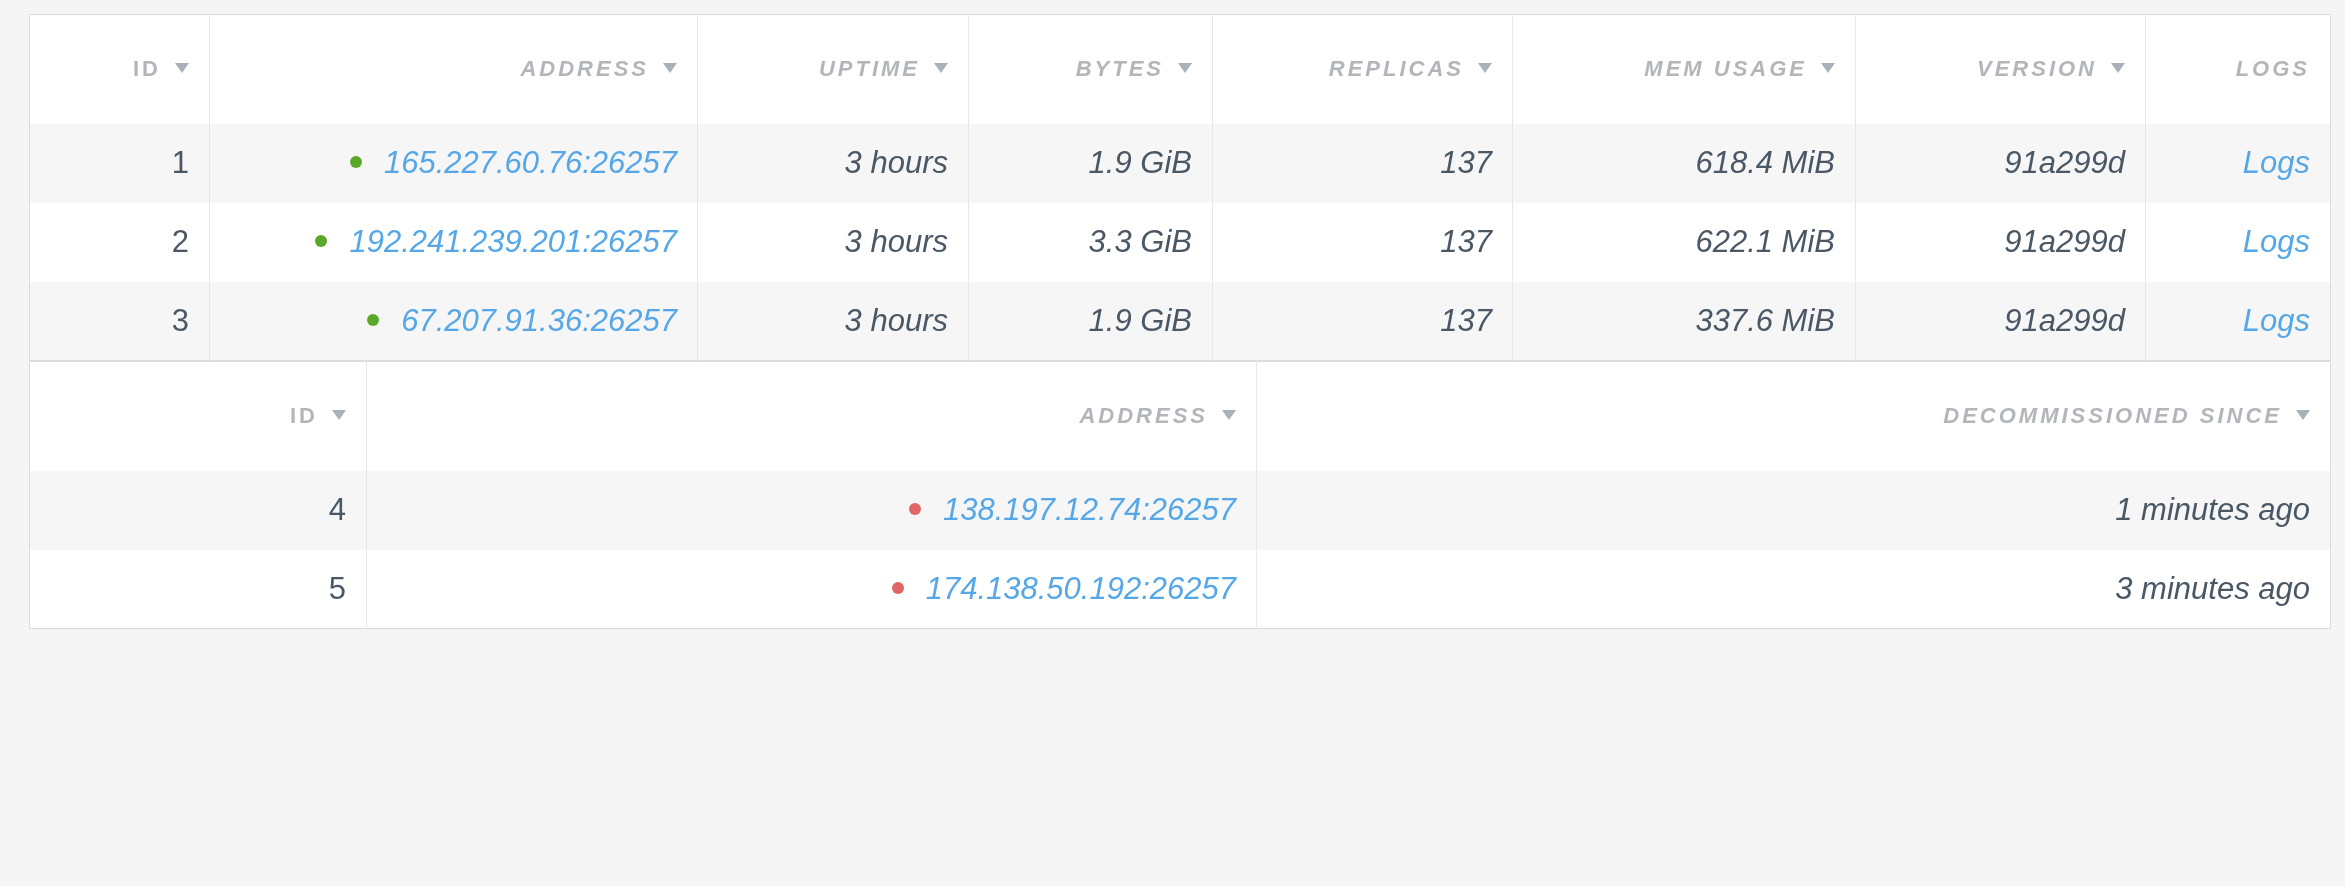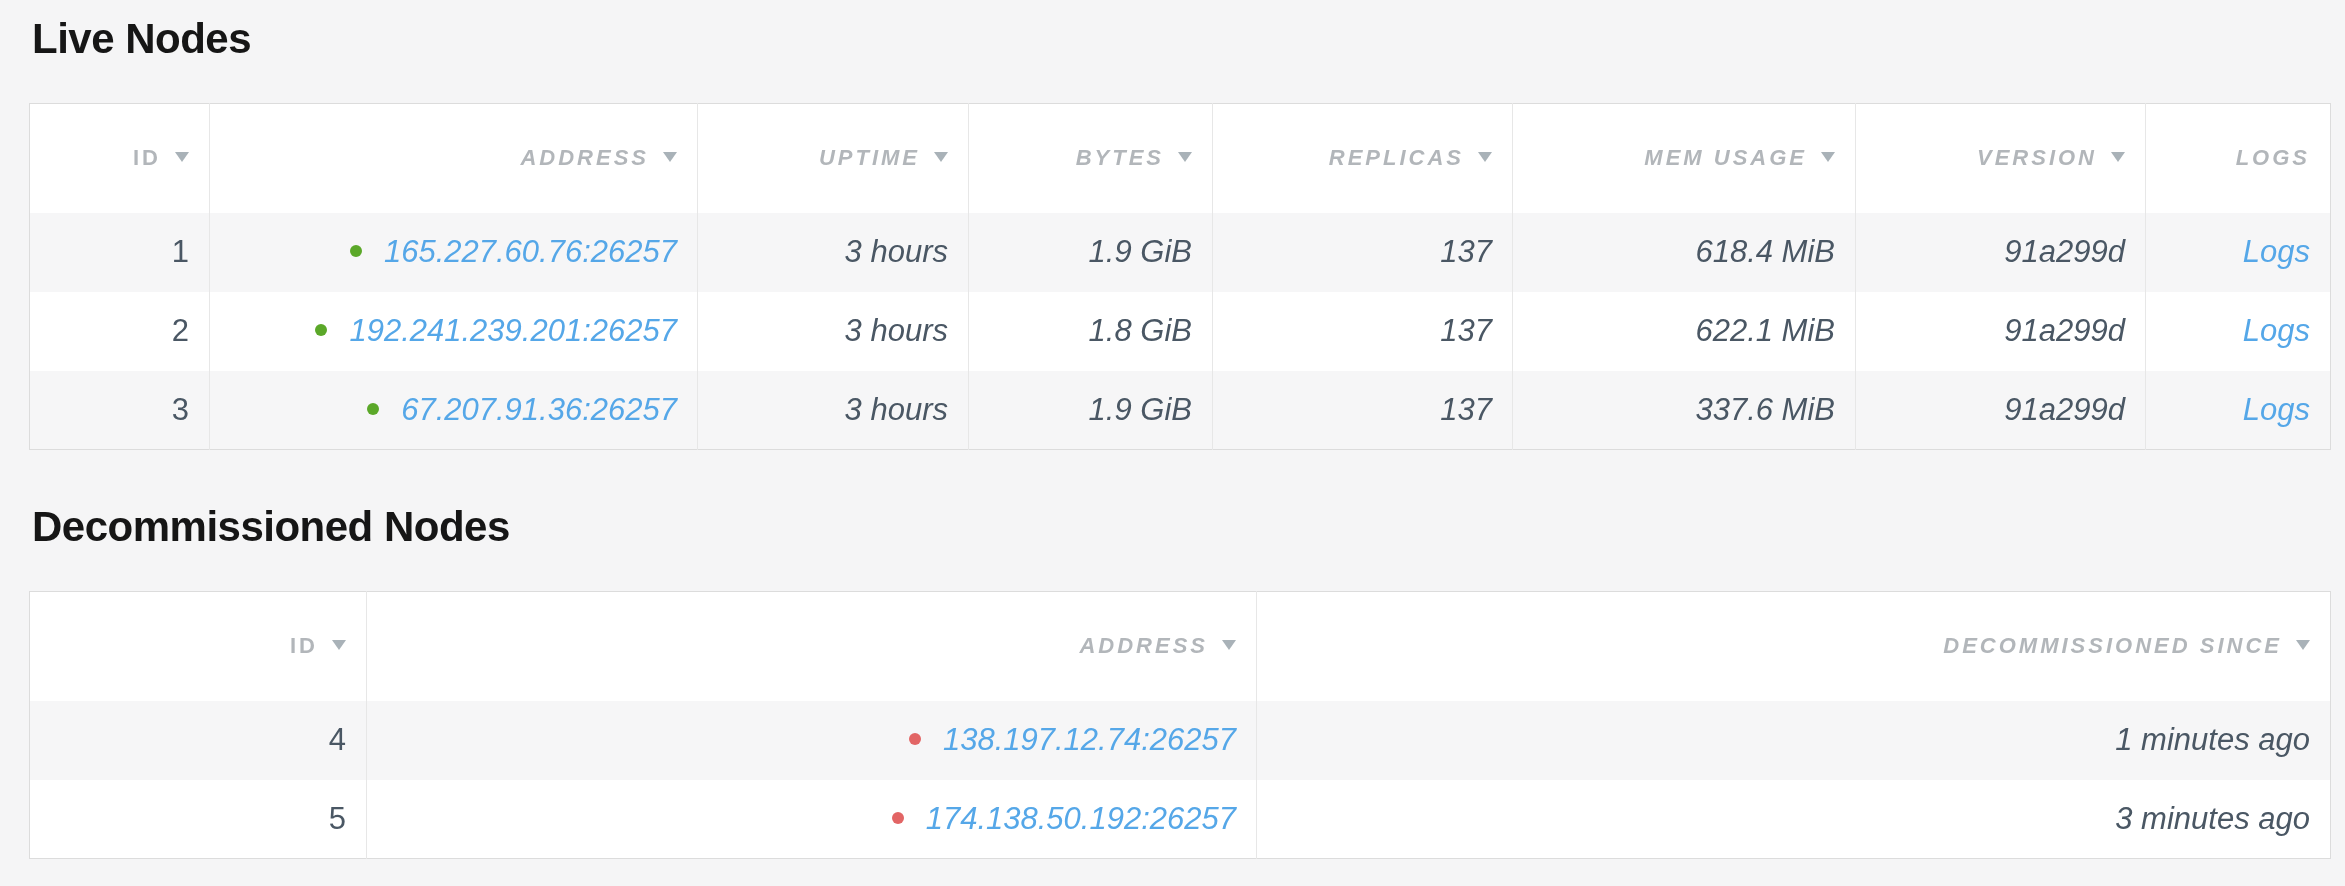--- a/index.html
+++ b/index.html
@@ -98,21 +98,20 @@
   a.node-link{
     color:var(--link_blue);
     text-decoration:none;
     cursor:pointer;
   }
 </style>
 </head>
 <body>
 
 <div class="section section-live">
-  <h2 class="section-title">Live Nodes</h2>
 
   <table class="nodes">
     <colgroup>
       <col style="width:180px">
         <col style="width:488px">
         <col style="width:271px">
         <col style="width:244px">
       <col style="width:300px">
         <col style="width:343px">
         <col style="width:290px">
@@ -138,42 +137,41 @@
         <td>1.9 GiB</td>
         <td>137</td>
         <td>618.4 MiB</td>
         <td>91a299d</td>
         <td><a class="node-link">Logs</a></td>
       </tr>
       <tr>
         <td>2</td>
         <td><span class="status-dot live"></span><a class="node-link">192.241.239.201:26257</a></td>
         <td>3 hours</td>
-        <td>1.8 GiB</td>
+        <td>3.3 GiB</td>
         <td>137</td>
         <td>622.1 MiB</td>
         <td>91a299d</td>
         <td><a class="node-link">Logs</a></td>
       </tr>
       <tr>
         <td>3</td>
         <td><span class="status-dot live"></span><a class="node-link">67.207.91.36:26257</a></td>
         <td>3 hours</td>
         <td>1.9 GiB</td>
         <td>137</td>
         <td>337.6 MiB</td>
         <td>91a299d</td>
         <td><a class="node-link">Logs</a></td>
       </tr>
     </tbody>
   </table>
 </div>
 
 <div class="section section-decommissioned">
-  <h2 class="section-title">Decommissioned Nodes</h2>
 
   <table class="nodes">
     <colgroup>
       <col style="width:337px">
         <col style="width:890px">
         <col style="width:1074px">
     </colgroup>
     <thead>
       <tr>
         <th><span>ID</span><span class="sort-caret"></span></th>

